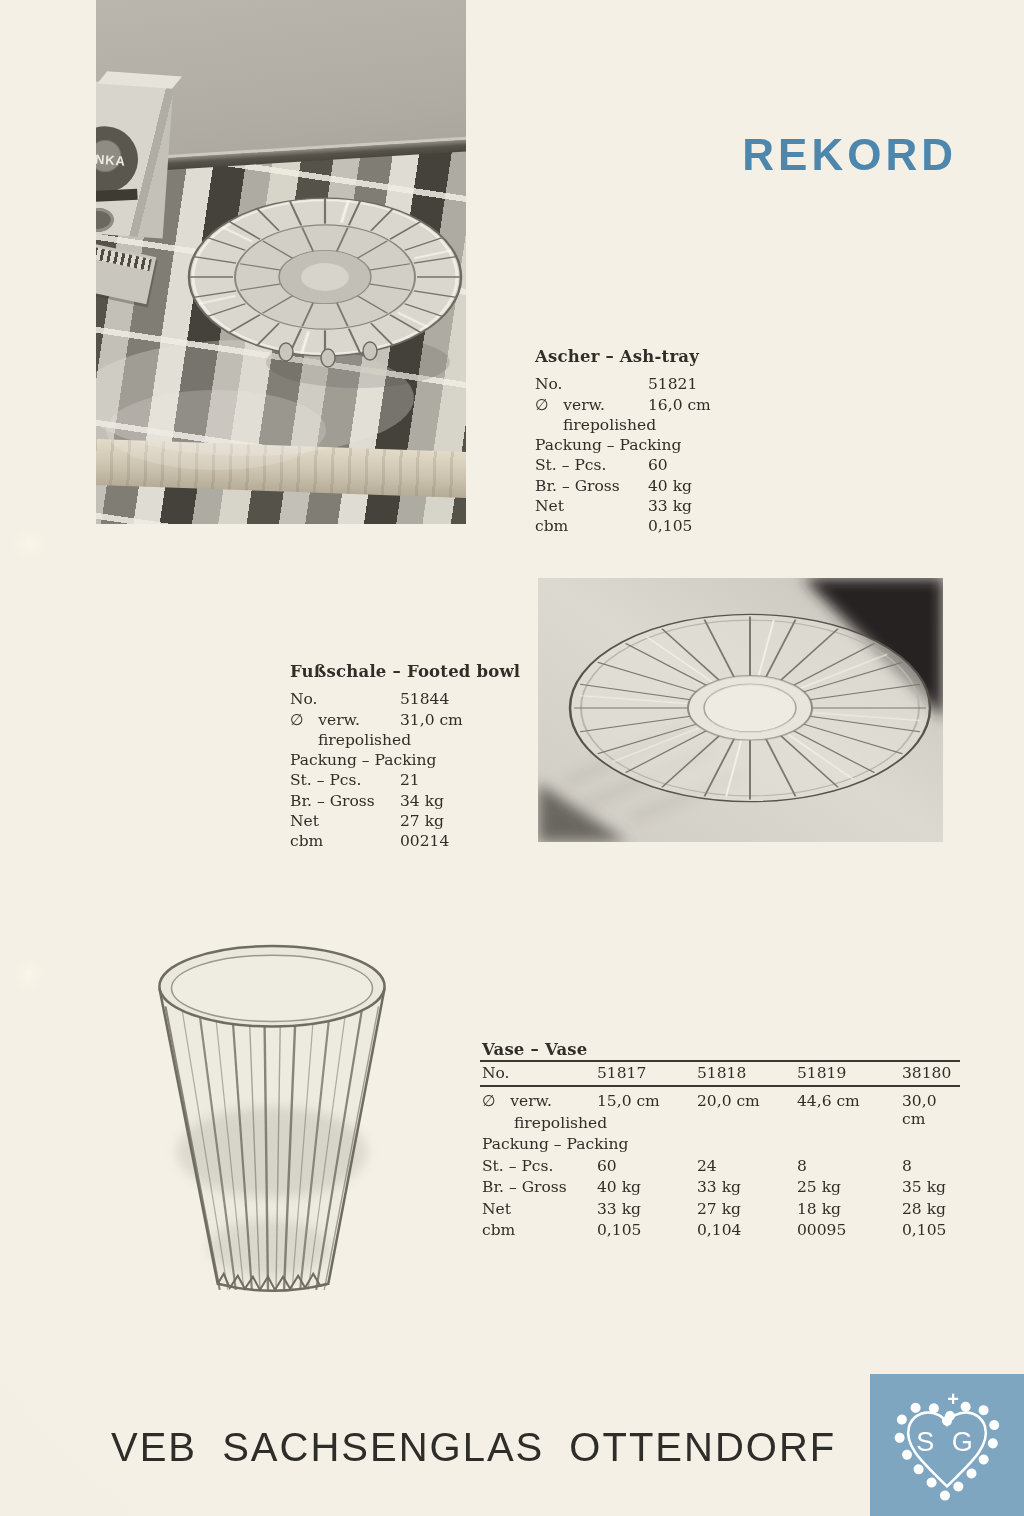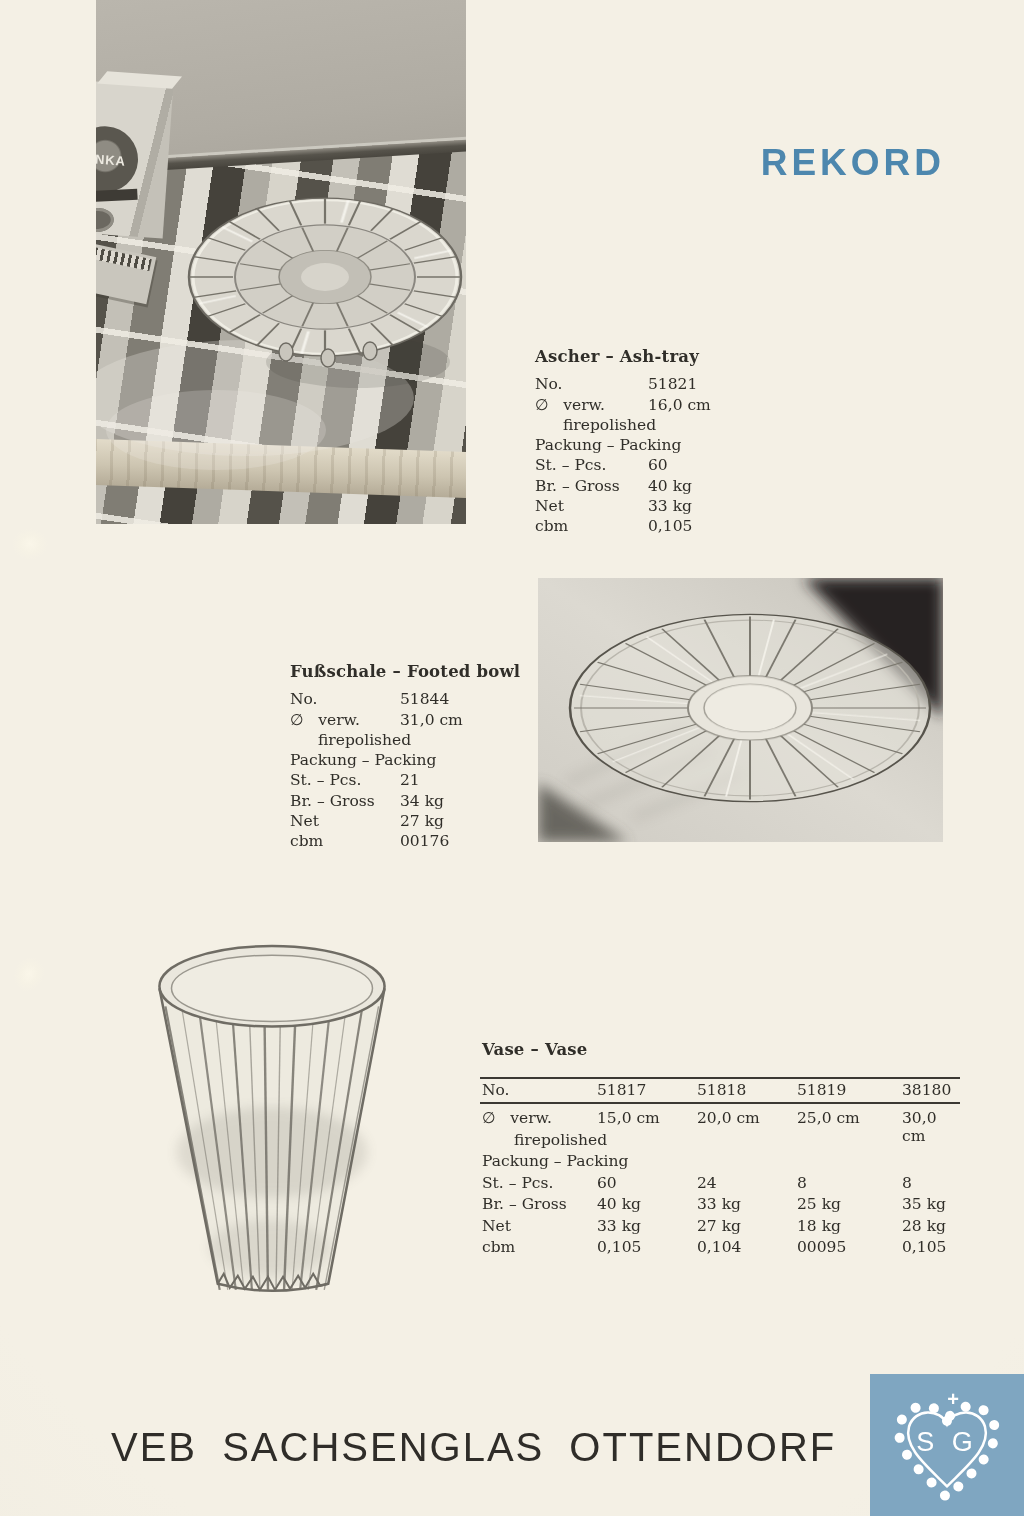--- a/index.html
+++ b/index.html
@@ -42,41 +42,41 @@
            background:#c9c6bd;box-shadow:2px 3px 0 rgba(60,57,50,.35);}
   .p1-match::before{content:"";position:absolute;left:2px;top:3px;width:58px;height:12px;
            background:repeating-linear-gradient(90deg,#4e4b43 0 3px,#ddd9d0 3px 7px);}
   .p1-svg{position:absolute;inset:0;}
 
   .photo2{position:absolute;left:538px;top:578px;width:405px;height:264px;overflow:hidden;}
 
   .vase-art{position:absolute;left:143px;top:926px;width:260px;height:392px;}
 
   
-  .brand{position:absolute;top:130px;right:67px;margin:12px;
-         font-family:"Liberation Sans",sans-serif;font-weight:700;font-size:37px;
+  .brand{position:absolute;top:130px;right:67px;margin:0;
+         font-family:"Liberation Sans",sans-serif;font-weight:700;font-size:44px;
          letter-spacing:4px;color:#4d87ae;}
   .footer{position:absolute;left:103px;top:1417px;margin:8px;
          font-family:"Liberation Sans",sans-serif;font-weight:400;font-size:40px;
          letter-spacing:2px;word-spacing:12px;color:#2f2d29;}
 
   
   .spec{position:absolute;font-size:15.5px;line-height:20.3px;}
   .spec h2{font-size:16.5px;font-weight:700;margin:0 0 7px 0;letter-spacing:.2px;}
   .spec .row{display:flex;height:20.3px;align-items:baseline;}
   .spec .lbl{white-space:pre;}
   .s1{left:535px;top:347px;}
   .s1 .lbl{width:113px;}
   .s2{left:290px;top:662px;}
   .s2 .lbl{width:110px;}
   .ind{padding-left:28px;}
 
   
   .vtable{position:absolute;left:480px;top:1040px;width:480px;font-size:15.5px;}
-  .vtable h2{font-size:16.5px;font-weight:700;margin:0 0 18px 2px;letter-spacing:.2px;}
+  .vtable h2{font-size:16.5px;font-weight:700;margin:0 0 1px 2px;letter-spacing:.2px;}
   .vhead,.vrow{display:grid;grid-template-columns:115px 100px 100px 105px 1fr;align-items:baseline;padding-left:2px;}
   .vhead{border-top:2px solid #3b3933;border-bottom:2px solid #3b3933;padding-top:2px;padding-bottom:3px;}
   .vrow{height:21.5px;}
   .vrow.first{margin-top:5px;}
   .vtable .lbl{white-space:pre;}
   .vtable .ind{padding-left:32px;}
 
   
   .logo{position:absolute;left:870px;top:1374px;width:154px;height:142px;background:#7fa6c1;}
 
@@ -232,21 +232,21 @@
     <div class="row">
         <span class="lbl">Br. – Gross</span>
         <span class="val">34 kg</span>
       </div>
     <div class="row">
         <span class="lbl">Net</span>
         <span class="val">27 kg</span>
       </div>
     <div class="row">
         <span class="lbl">cbm</span>
-        <span class="val">00176</span>
+        <span class="val">00214</span>
       </div>
   </section>
 
   <div class="photo2">
     <svg viewBox="0 0 405 264" width="405" height="264">
       <defs>
         <linearGradient id="p2bg" x1="0" y1="1" x2="1" y2="0">
           <stop offset="0" stop-color="#cfccc4"></stop>
           <stop offset="0.5" stop-color="#dcd9d1"></stop>
           <stop offset="1" stop-color="#c6c3bb"></stop>
@@ -347,21 +347,21 @@
       <span class="lbl">No.</span>
       <span>51817</span>
       <span>51818</span>
       <span>51819</span>
       <span>38180</span>
     </div>
     <div class="vrow first">
       <span class="lbl">∅   verw.</span>
       <span>15,0 cm</span>
       <span>20,0 cm</span>
-      <span>25,0 cm</span>
+      <span>44,6 cm</span>
       <span>30,0 cm</span>
     </div>
     <div class="vrow">
       <span class="lbl ind">firepolished</span>
       <span></span>
         <span></span>
         <span></span>
         <span></span>
     </div>
     <div class="vrow">

